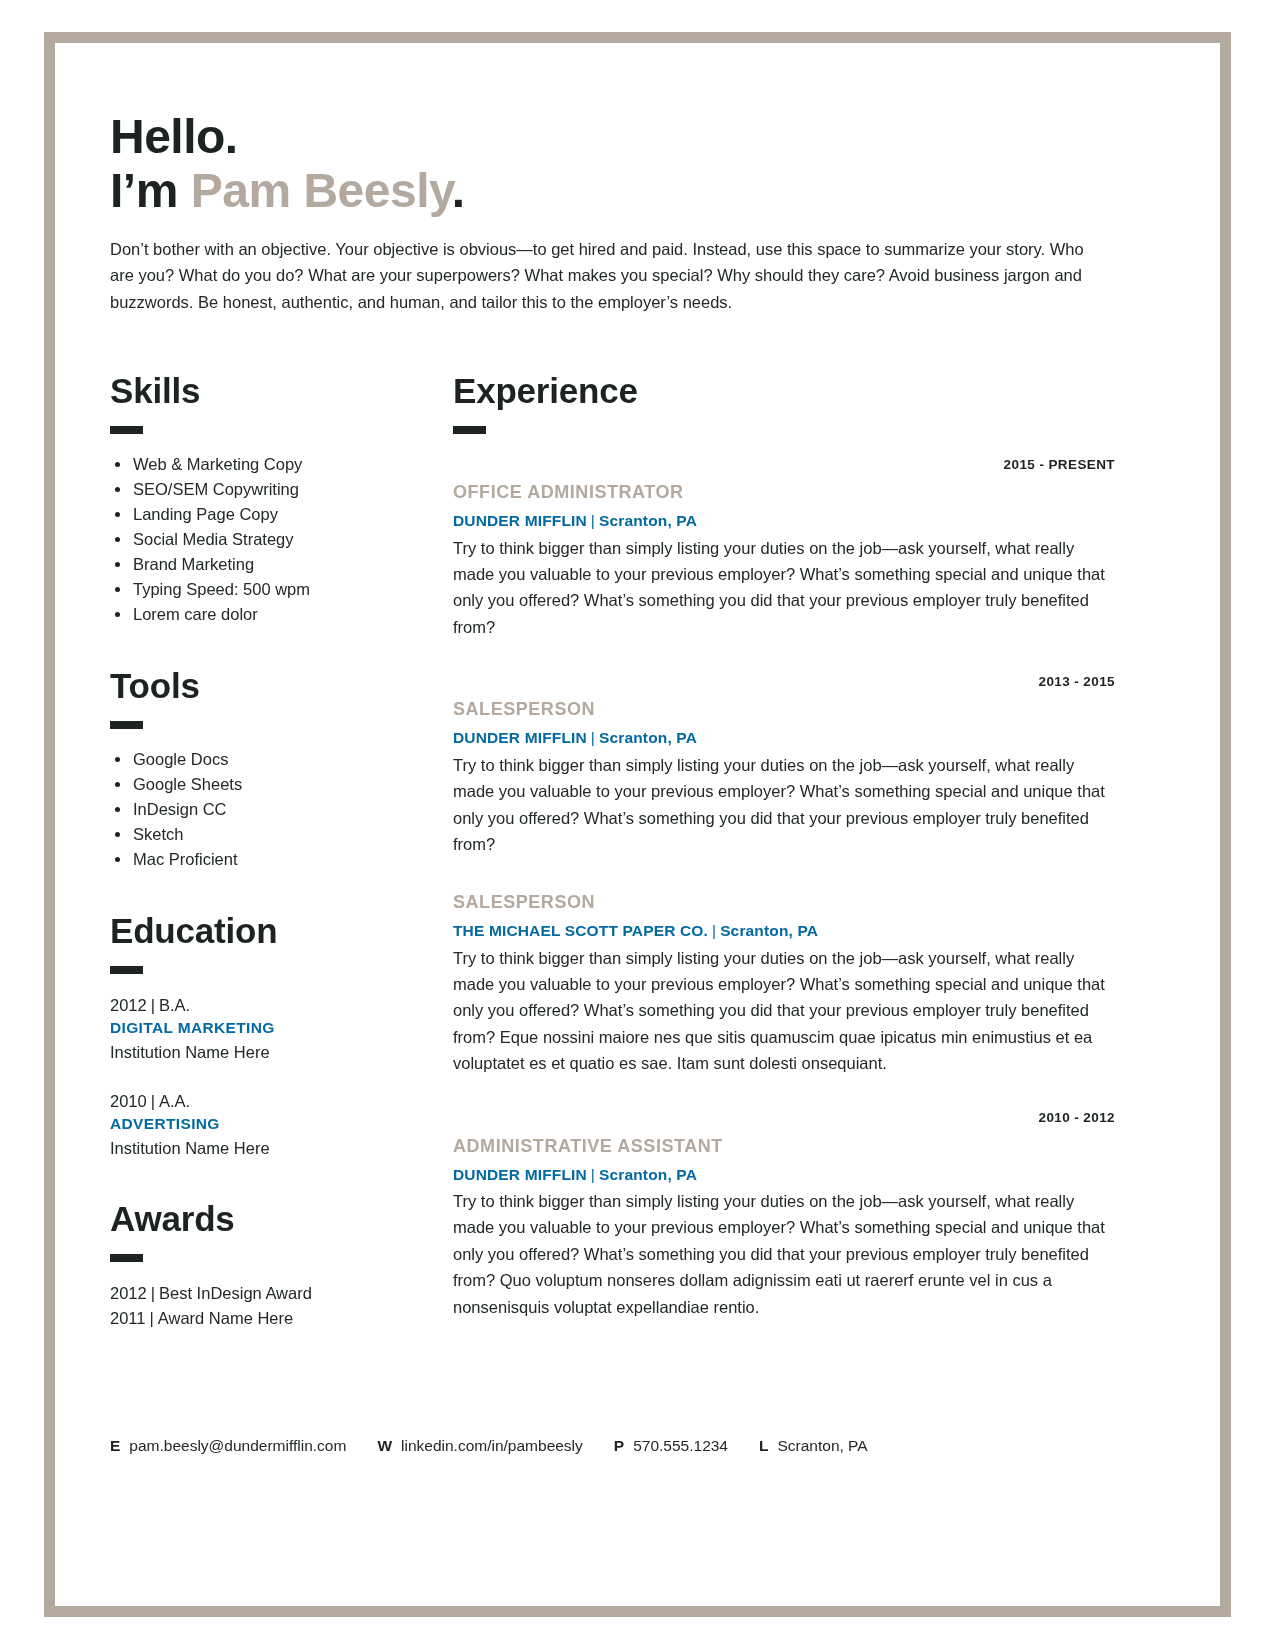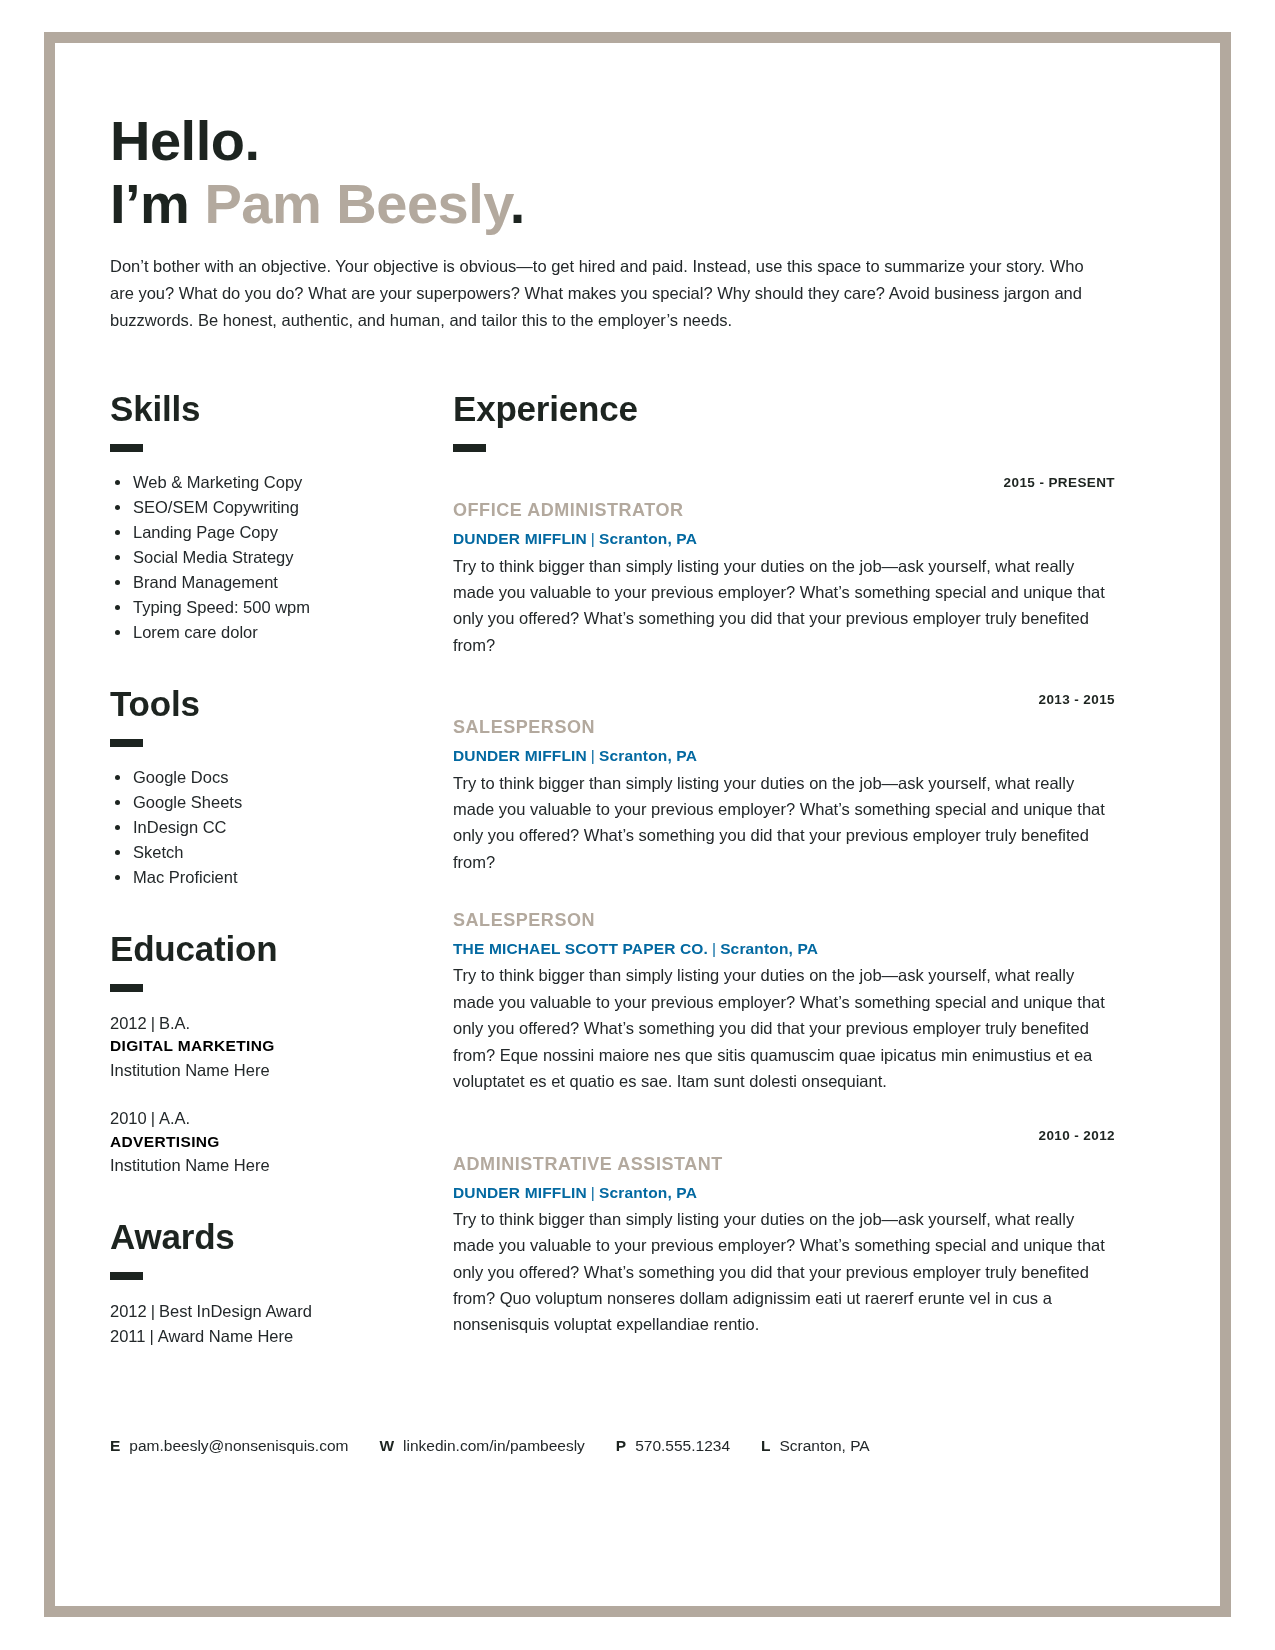--- a/index.html
+++ b/index.html
@@ -35,21 +35,21 @@
     top: 110px;
     width: 1005px;
   }
 
   
   .hello-block {
     margin: 0;
     padding: 0;
   }
   .hello-line {
-    font-size: 56px;
+    font-size: 48px;
     font-weight: bold;
     color: #1d2420;
     letter-spacing: -0.5px;
     line-height: 1.12;
     margin: 0;
   }
   .hello-line .name-accent {
     color: #b3a99e;
   }
   .hello-line .dot-dark {
@@ -127,21 +127,21 @@
     color: #23282a;
   }
   .edu-entry + .edu-entry {
     margin-top: 24px;
   }
   .edu-line1 .sep {
     color: #23282a;
     padding: 0 4px;
   }
   .edu-field {
-    color: #000000;
+    color: #0369a1;
     font-weight: bold;
     font-size: 15.5px;
     letter-spacing: 0.35px;
   }
   .awards-list {
     margin-top: 19px;
   }
   .award-row {
     font-size: 16.5px;
     line-height: 1.5;
@@ -242,21 +242,21 @@
       <div class="col-left">
 
         <div class="section">
           <h2 class="sec-title">Skills</h2>
           <div class="rule"></div>
           <ul class="bullets">
             <li><span>Web &amp; Marketing Copy</span></li>
             <li><span>SEO/SEM Copywriting</span></li>
             <li><span>Landing Page Copy</span></li>
             <li><span>Social Media Strategy</span></li>
-            <li><span>Brand Management</span></li>
+            <li><span>Brand Marketing</span></li>
             <li><span>Typing Speed: 500 wpm</span></li>
             <li><span>Lorem care dolor</span></li>
           </ul>
         </div>
 
         <div class="section">
           <h2 class="sec-title">Tools</h2>
           <div class="rule"></div>
           <ul class="bullets">
             <li><span>Google Docs</span></li>
@@ -345,21 +345,21 @@
 
         </div>
       </div>
 
     </div>
   </div>
 
   <div class="footer">
     <div class="item">
       <span class="key">E</span>
-      <span>pam.beesly@nonsenisquis.com</span>
+      <span>pam.beesly@dundermifflin.com</span>
     </div>
     <div class="item">
       <span class="key">W</span>
       <span>linkedin.com/in/pambeesly</span>
     </div>
     <div class="item">
       <span class="key">P</span>
       <span>570.555.1234</span>
     </div>
     <div class="item">

